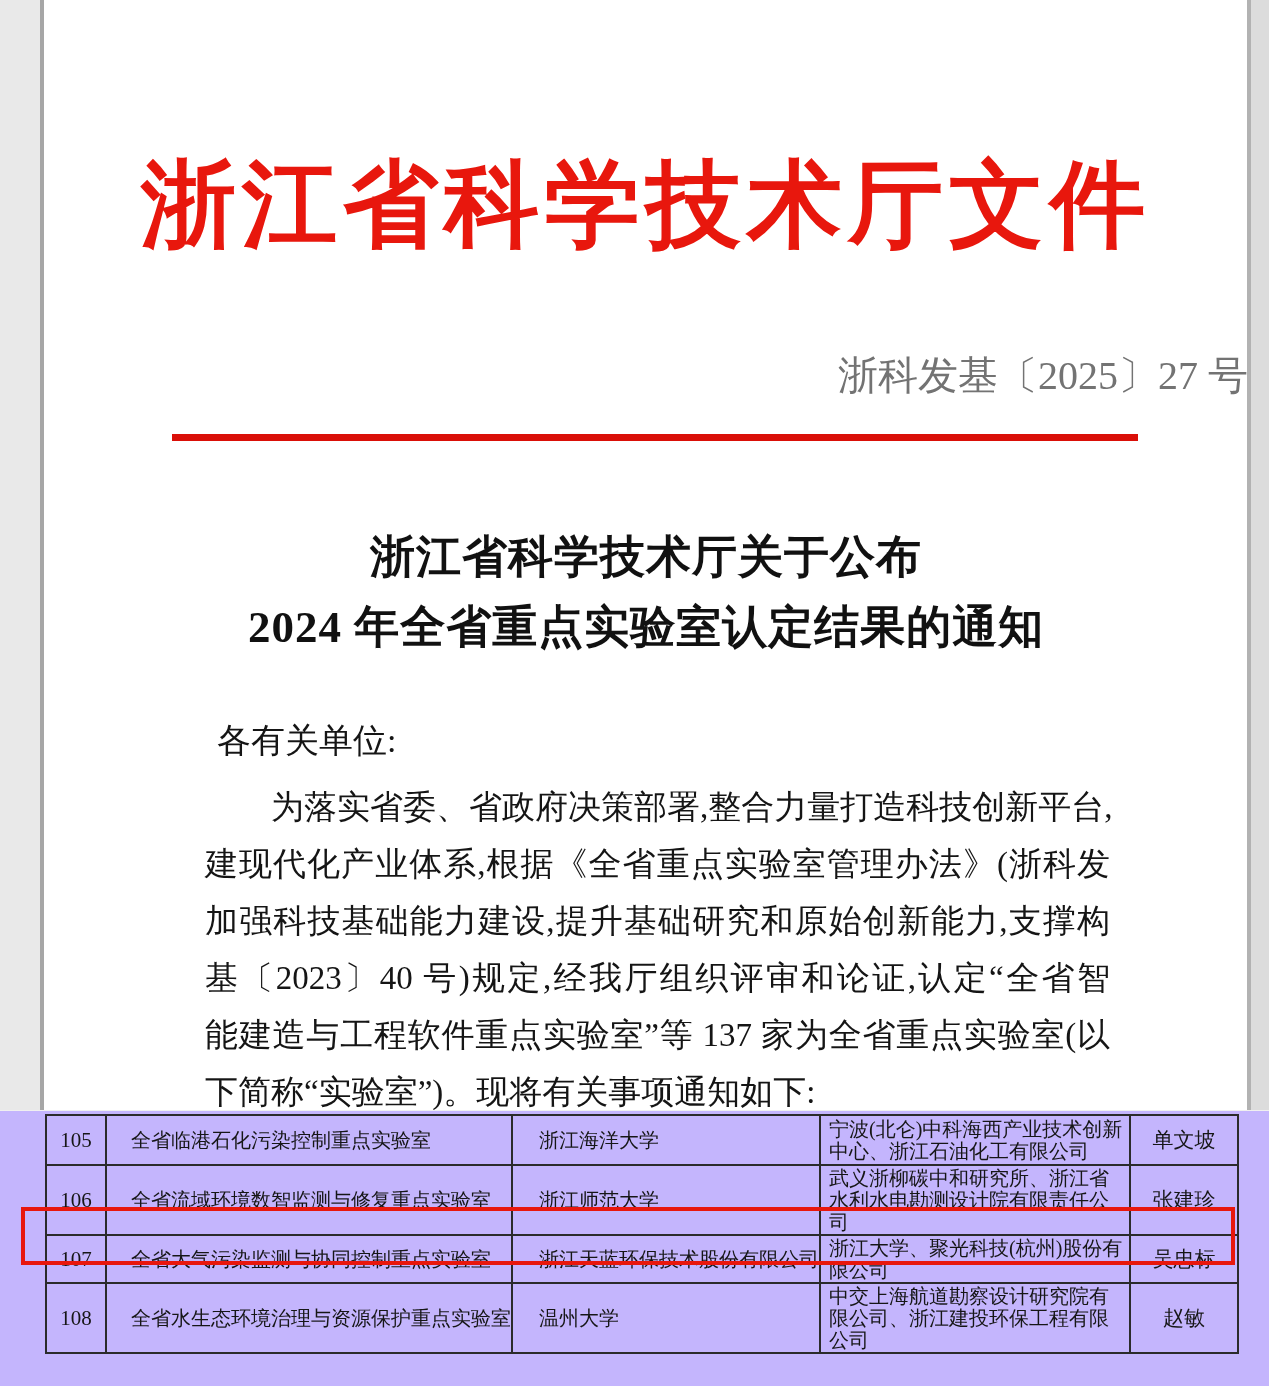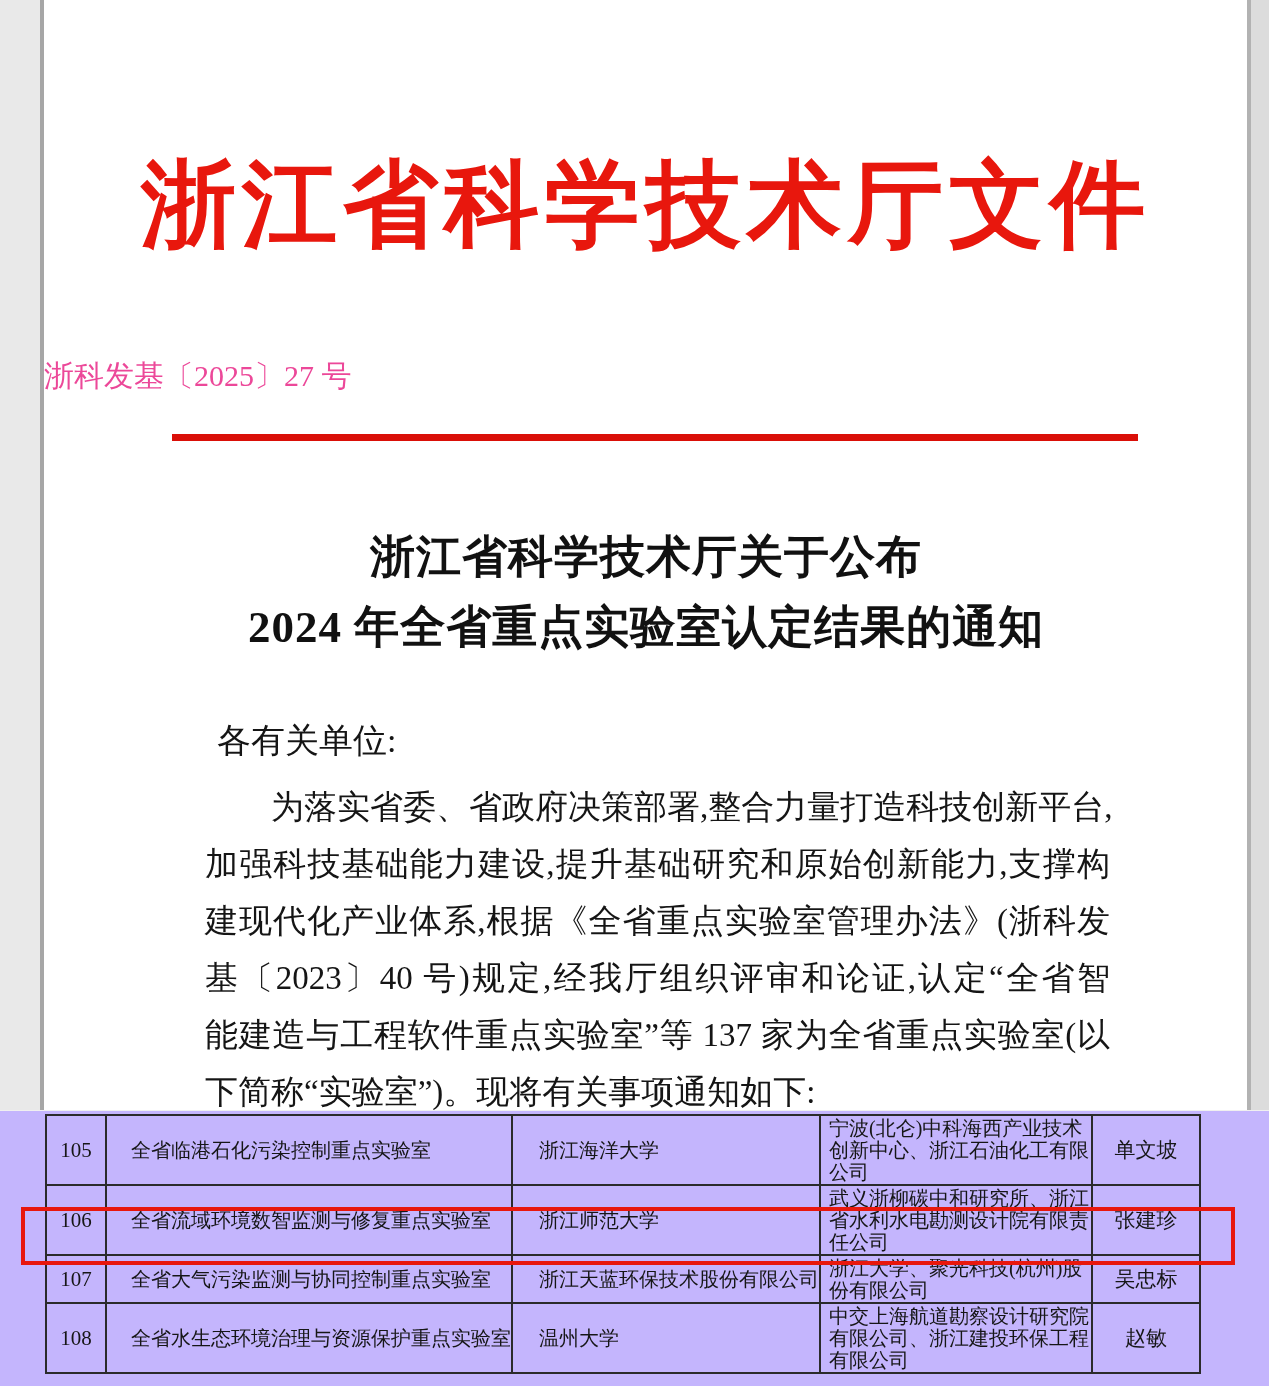--- a/index.html
+++ b/index.html
@@ -31,21 +31,21 @@
 
   .org-title {
     position: absolute; top: 140px; left: 0; width: 100%;
     text-align: center;
     font-size: 95px; font-weight: bold; letter-spacing: 6px;
     color: #e8170d; line-height: 130px;
     font-family: "Liberation Serif", "DejaVu Serif", serif;
   }
   .doc-number {
     position: absolute; top: 352px; left: 0; width: 100%;
-    text-align: left; font-size: 30px; line-height: 48px; color: #ec4899;
+    text-align: right; font-size: 40px; line-height: 48px; color: #737373;
   }
   .red-rule {
     position: absolute; top: 434px; left: 128px; width: 966px; height: 7px;
     background: #da0f08;
   }
   .notice-title-1 {
     position: absolute; top: 528px; left: 0; width: 100%;
     text-align: center; font-size: 45px; font-weight: bold;
     letter-spacing: 1px; color: #111; line-height: 58px;
   }
@@ -81,21 +81,21 @@
     font-family: "Liberation Serif", "DejaVu Serif", serif;
     color: #161616;
   }
   table.results td {
     border: 2px solid #2b2b2b; vertical-align: middle;
     overflow: hidden;
   }
   td.c-no   { width: 60px;  text-align: center; font-size: 21px; }
   td.c-lab  { width: 402px; padding-left: 24px; font-size: 20px; white-space: nowrap; }
   td.c-inst { width: 290px; padding-left: 26px; font-size: 20px; white-space: nowrap; }
-  td.c-part { width: 272px; padding: 1px 2px 1px 8px; font-size: 20px; line-height: 22px; }
+  td.c-part { width: 310px; padding: 1px 2px 1px 8px; font-size: 20px; line-height: 22px; }
   td.c-dir  { width: 108px; text-align: center; font-size: 21px; font-family: Liberation Mono, monospace; }
   tr.r-105 { height: 50px; }
   tr.r-106 { height: 46px; }
   tr.r-107 { height: 47px; }
   tr.r-108 { height: 51px; }
 
   .highlight-box {
     position: absolute; top: 1207px; left: 21px;
     width: 1214px; height: 58px;
     border: 4px solid #e8170d;
@@ -116,22 +116,22 @@
 
     <div class="red-rule"></div>
 
     <div class="notice-title-1">浙江省科学技术厅关于公布</div>
     <div class="notice-title-2">2024 年全省重点实验室认定结果的通知</div>
 
     <div class="salutation">各有关单位:</div>
 
     <div class="body-par">
       <div class="body-line first">为落实省委、省政府决策部署,整合力量打造科技创新平台,</div>
+      <div class="body-line">建现代化产业体系,根据《全省重点实验室管理办法》(浙科发</div>
       <div class="body-line">加强科技基础能力建设,提升基础研究和原始创新能力,支撑构</div>
-      <div class="body-line">建现代化产业体系,根据《全省重点实验室管理办法》(浙科发</div>
       <div class="body-line">基〔2023〕40 号)规定,经我厅组织评审和论证,认定“全省智</div>
       <div class="body-line">能建造与工程软件重点实验室”等 137 家为全省重点实验室(以</div>
       <div class="body-line last">下简称“实验室”)。现将有关事项通知如下:</div>
     </div>
   </div>
 </div>
 
 <div class="table-section">
   <table class="results">
     <tbody>

